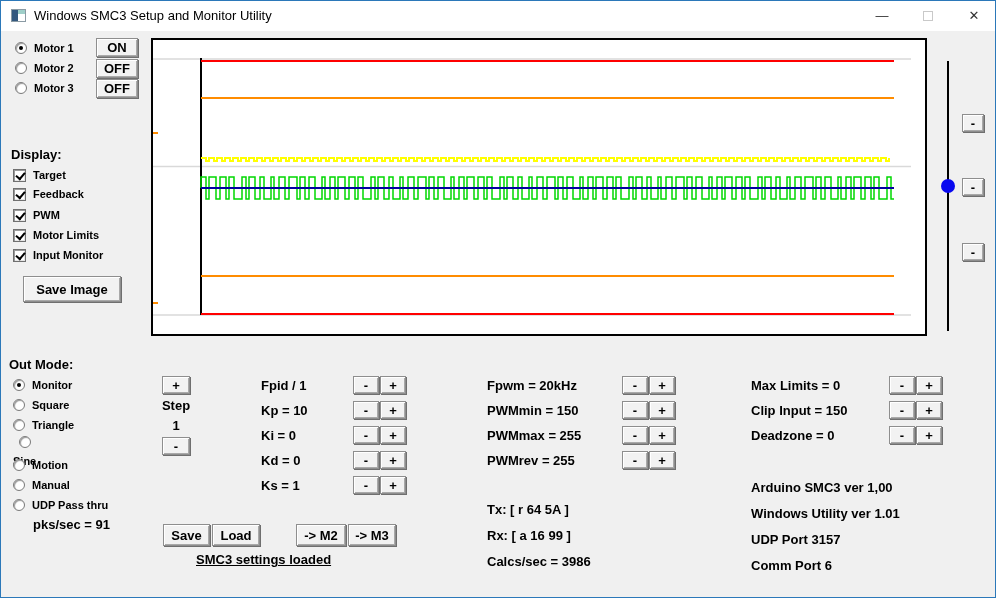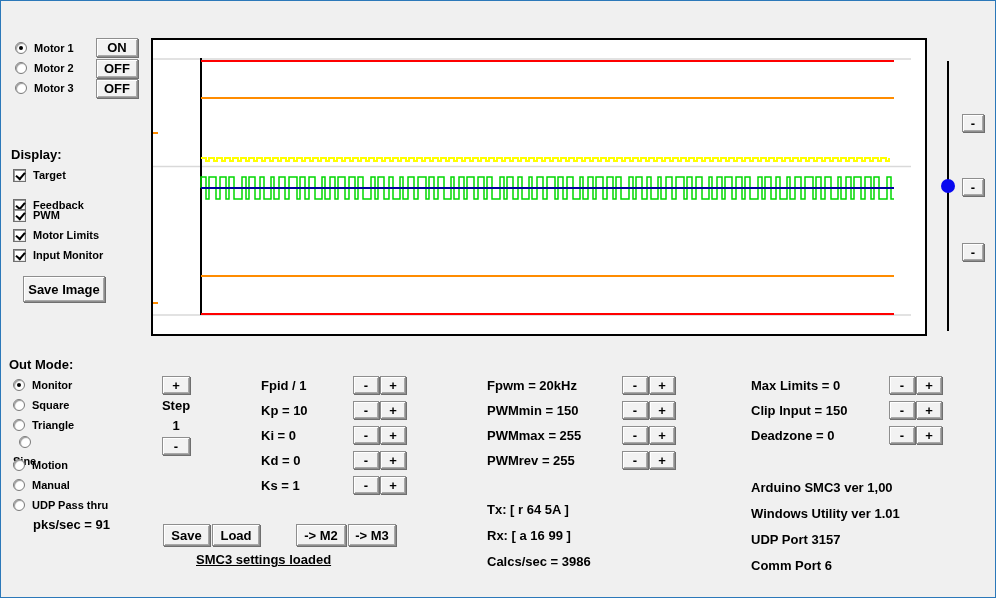--- a/index.html
+++ b/index.html
@@ -42,20 +42,33 @@
   
   .slider-track { position:absolute; left:946px; top:60px; width:2px; height:270px; background:#000; }
   .slider-knob { position:absolute; left:940px; top:178px; width:14px; height:14px; border-radius:50%; }
   .sbtn { width:22px; height:18px; left:961px; }
 </style>
 </head>
 <body>
 
 <div id="window">
 
+  <div class="titlebar">
+    <div class="app-icon"></div>
+    <div class="title">Windows SMC3 Setup and Monitor Utility</div>
+    <div class="winbtn" style="left:858px;">
+      <span>—</span>
+    </div>
+    <div class="winbtn" style="left:904px;">
+      <span class="maxrect"></span>
+    </div>
+    <div class="winbtn" style="left:950px;">
+      <span>✕</span>
+    </div>
+  </div>
 
   <div class="ctrl-row" style="left:14px; top:38px;">
     <span class="radio on"></span>
     <span class="txt">Motor 1</span>
   </div>
   <div class="ctrl-row" style="left:14px; top:58px;">
     <span class="radio"></span>
     <span class="txt">Motor 2</span>
   </div>
   <div class="ctrl-row" style="left:14px; top:78px;">
@@ -64,37 +77,37 @@
   </div>
   <div class="btn" style="left:95px; top:37px; width:42px; height:19px;">ON</div>
   <div class="btn" style="left:95px; top:58px; width:42px; height:19px;">OFF</div>
   <div class="btn" style="left:95px; top:78px; width:42px; height:19px;">OFF</div>
 
   <div class="lbl" style="left:10px; top:146px;">Display:</div>
   <div class="ctrl-row" style="left:12px; top:165px;">
     <span class="check on"></span>
     <span class="txt">Target</span>
   </div>
-  <div class="ctrl-row" style="left:12px; top:195px;">
+  <div class="ctrl-row" style="left:12px; top:184px;">
     <span class="check on"></span>
     <span class="txt">Feedback</span>
   </div>
   <div class="ctrl-row" style="left:12px; top:205px;">
     <span class="check on"></span>
     <span class="txt">PWM</span>
   </div>
   <div class="ctrl-row" style="left:12px; top:225px;">
     <span class="check on"></span>
     <span class="txt">Motor Limits</span>
   </div>
   <div class="ctrl-row" style="left:12px; top:245px;">
     <span class="check on"></span>
     <span class="txt">Input Monitor</span>
   </div>
-  <div class="btn" style="left:22px; top:275px; width:82px; height:26px;">Save Image</div>
+  <div class="btn" style="left:22px; top:275px; width:98px; height:26px;">Save Image</div>
 
   <div class="scope-box">
     <svg id="scope" width="772" height="294" viewBox="0 0 772 294">
         <line x1="0" y1="19" x2="758" y2="19" stroke="#D9D9D9" stroke-width="1.5"></line>
         <line x1="0" y1="126.5" x2="758" y2="126.5" stroke="#D9D9D9" stroke-width="1.5"></line>
         <line x1="0" y1="275" x2="758" y2="275" stroke="#D9D9D9" stroke-width="1.5"></line>
         <line x1="48" y1="18" x2="48" y2="275" stroke="#000000" stroke-width="2"></line>
         <line x1="48" y1="21" x2="741" y2="21" stroke="#FF0000" stroke-width="2"></line>
         <line x1="48" y1="58" x2="741" y2="58" stroke="#FF8C00" stroke-width="2"></line>
         <line x1="48" y1="236" x2="741" y2="236" stroke="#FF8C00" stroke-width="2"></line>

